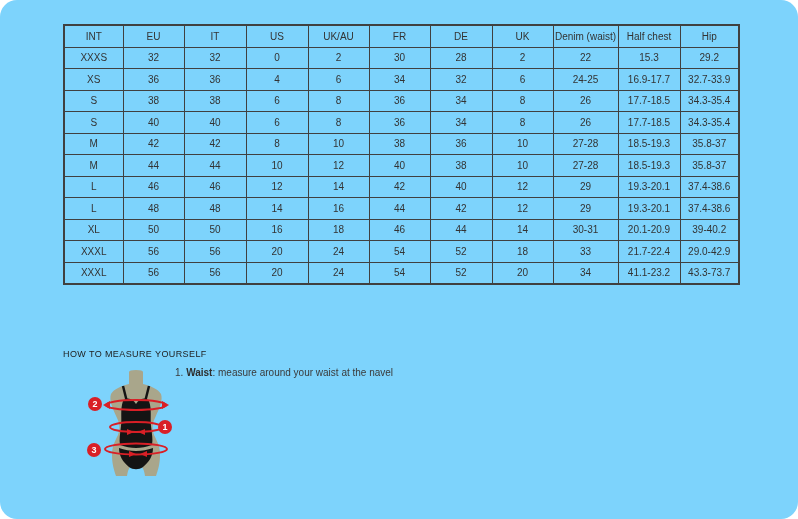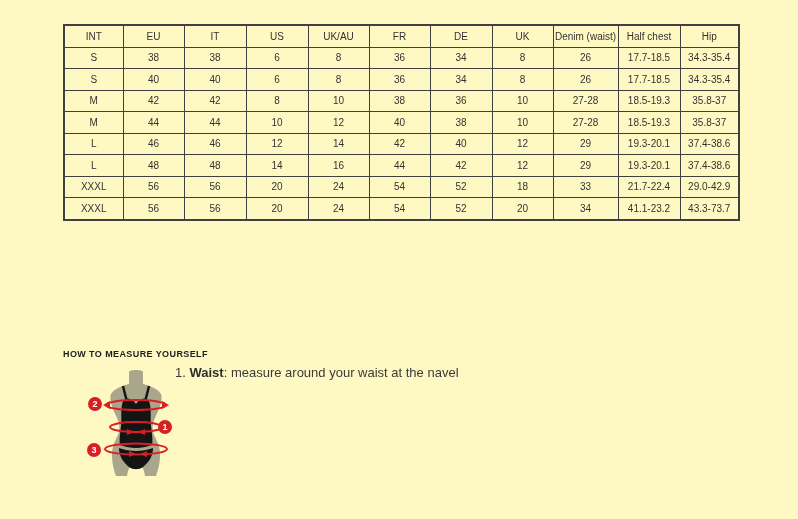--- a/index.html
+++ b/index.html
@@ -1,22 +1,23 @@
 <!DOCTYPE html>
 <html><head>
 <meta charset="utf-8">
 <style>
   html, body { margin: 0; padding: 0; background: #ffffff; }
   .page {
     position: relative;
     width: 798px;
     height: 519px;
-    background: #fef9c3;
+    background: #7dd3fc;
     overflow: hidden;
     font-family: "Liberation Sans", sans-serif;
+    border-radius: 17px;
   }
 
   
   .size-table {
     position: absolute;
     left: 63px;
     top: 24px;
     width: 675px;
     border-collapse: collapse;
     table-layout: fixed;
@@ -34,21 +35,21 @@
     overflow: hidden;
     white-space: nowrap;
   }
 
   
   .measure-heading {
     position: absolute;
     left: 63px;
     top: 349px;
     font-size: 9px;
-    font-weight: 700;
+    font-weight: 400;
     letter-spacing: 0.4px;
     color: #1d1d1d;
   }
   .figure-svg {
     position: absolute;
     left: 78px;
     top: 369px;
     width: 112px;
     height: 112px;
   }
@@ -56,21 +57,21 @@
     font-family: "Liberation Sans", sans-serif;
     font-weight: 700;
     font-size: 9px;
     fill: #ffffff;
     text-anchor: middle;
   }
   .steps {
     position: absolute;
     left: 175px;
     top: 366px;
-    font-size: 13px;
+    font-size: 10px;
     color: #3a3a3a;
   }
   .step { line-height: 14.6px; white-space: nowrap; }
   .step .step-term { font-weight: 700; color: #2e2e2e; }
 </style>
 </head>
 <body>
 
 <div class="page">
 
@@ -98,20 +99,46 @@
           <th>FR</th>
           <th>DE</th>
           <th>UK</th>
           <th>Denim (waist)</th>
           <th>Half chest</th>
           <th>Hip</th>
         </tr>
     </thead>
     <tbody id="table-body">
         <tr>
+          <td>XXXS</td>
+          <td>32</td>
+          <td>32</td>
+          <td>0</td>
+          <td>2</td>
+          <td>30</td>
+          <td>28</td>
+          <td>2</td>
+          <td>22</td>
+          <td>15.3</td>
+          <td>29.2</td>
+        </tr>
+        <tr>
+          <td>XS</td>
+          <td>36</td>
+          <td>36</td>
+          <td>4</td>
+          <td>6</td>
+          <td>34</td>
+          <td>32</td>
+          <td>6</td>
+          <td>24-25</td>
+          <td>16.9-17.7</td>
+          <td>32.7-33.9</td>
+        </tr>
+        <tr>
           <td>S</td>
           <td>38</td>
           <td>38</td>
           <td>6</td>
           <td>8</td>
           <td>36</td>
           <td>34</td>
           <td>8</td>
           <td>26</td>
           <td>17.7-18.5</td>
@@ -176,20 +203,33 @@
           <td>14</td>
           <td>16</td>
           <td>44</td>
           <td>42</td>
           <td>12</td>
           <td>29</td>
           <td>19.3-20.1</td>
           <td>37.4-38.6</td>
         </tr>
         <tr>
+          <td>XL</td>
+          <td>50</td>
+          <td>50</td>
+          <td>16</td>
+          <td>18</td>
+          <td>46</td>
+          <td>44</td>
+          <td>14</td>
+          <td>30-31</td>
+          <td>20.1-20.9</td>
+          <td>39-40.2</td>
+        </tr>
+        <tr>
           <td>XXXL</td>
           <td>56</td>
           <td>56</td>
           <td>20</td>
           <td>24</td>
           <td>54</td>
           <td>52</td>
           <td>18</td>
           <td>33</td>
           <td>21.7-22.4</td>

